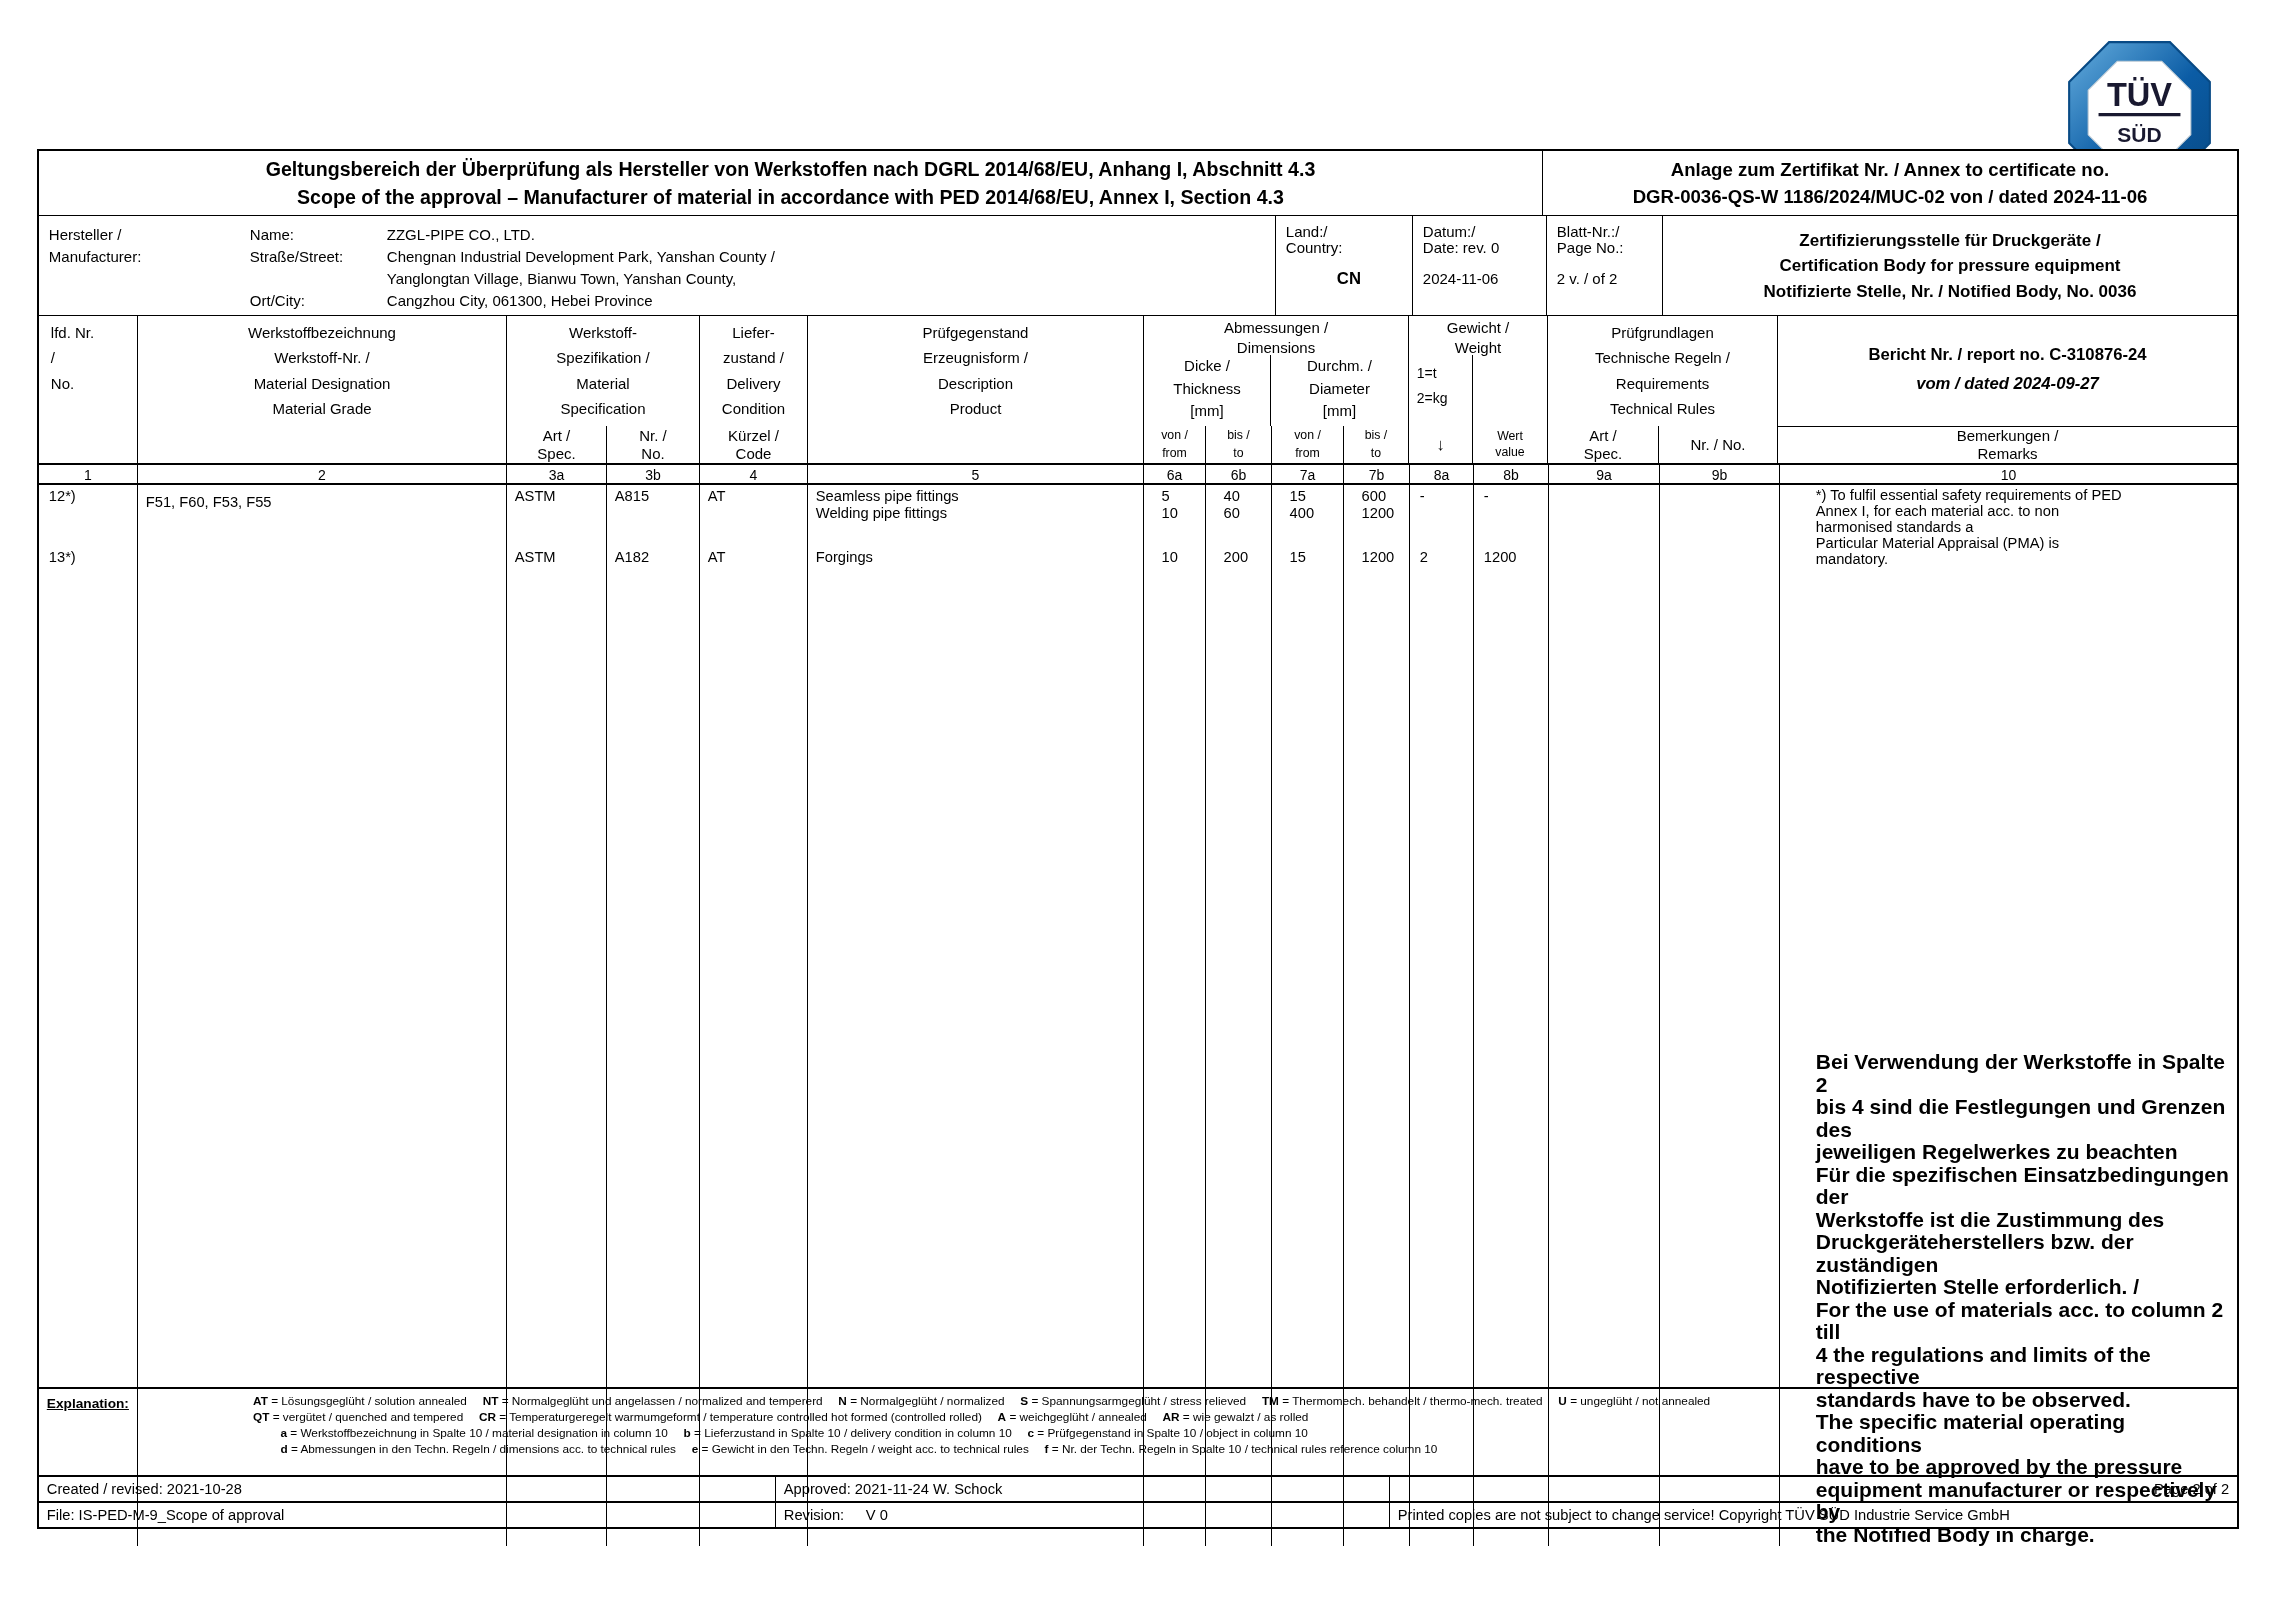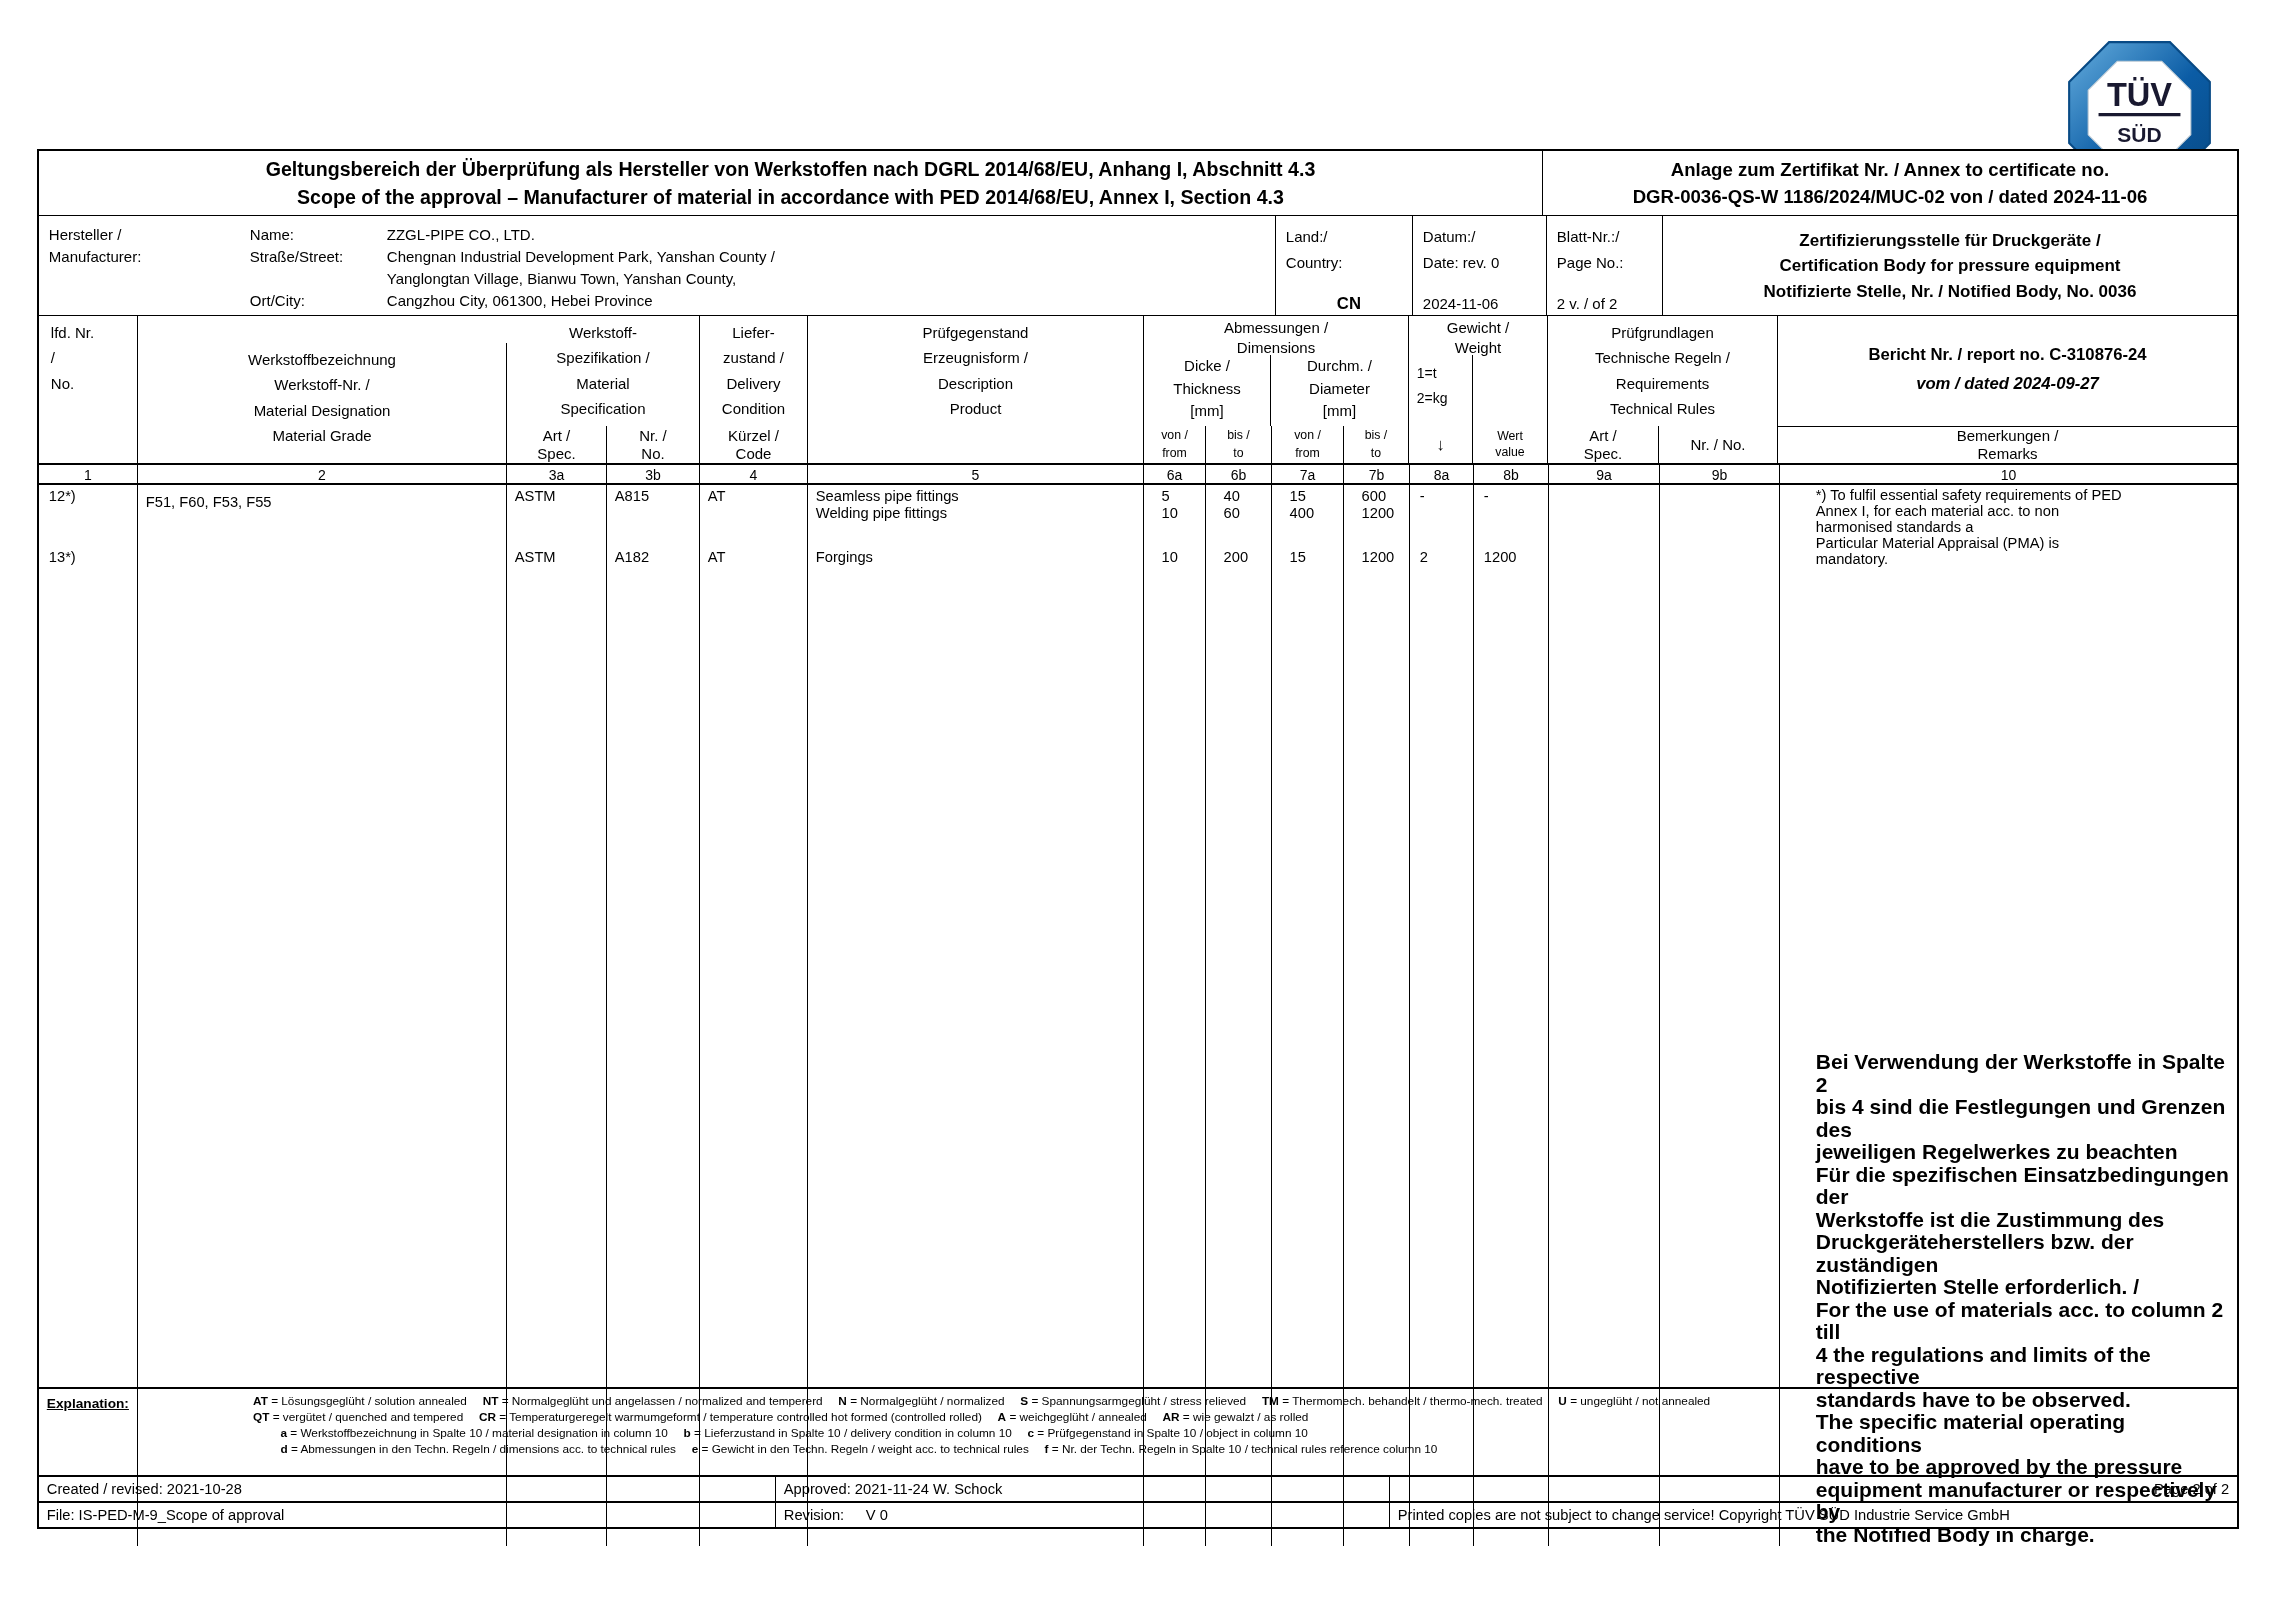--- a/index.html
+++ b/index.html
@@ -18,34 +18,34 @@
   .title-row { display:flex; border-bottom:1px solid #000; height:65px; }
   .title-left { flex:1; border-right:1px solid #000; display:flex; flex-direction:column; justify-content:center; text-align:center; font-weight:bold; font-size:19.6px; line-height:28px; padding:0 5.9px; }
   .title-right { width:694px; display:flex; flex-direction:column; justify-content:center; text-align:center; font-weight:bold; font-size:18.6px; line-height:27.4px; padding:0 3.9px; }
 
   
   .mfr-row { display:flex; border-bottom:1px solid #000; height:100px; font-size:15px; }
   .mfr-main { width:1237px; border-right:1px solid #000; display:flex; padding:7.8px 0 0 9.8px; }
   .mfr-labels { width:201px; line-height:22px; }
   .mfr-fields { width:137px; line-height:22px; white-space:pre-line; }
   .mfr-values { flex:1; line-height:22px; white-space:pre-line; }
-  .mfr-cell { border-right:1px solid #000; padding:7.8px 0 0 9.8px; line-height:26px; }
+  .mfr-cell { border-right:1px solid #000; padding:7.8px 0 0 9.8px; line-height:16px; }
   .mfr-land { width:137px; }
   .mfr-datum { width:134px; }
   .mfr-blatt { width:116px; }
   .mfr-cert { flex:1; border-right:none; display:flex; flex-direction:column; justify-content:flex-start; padding-top:11.8px; text-align:center; font-weight:bold; font-size:17px; line-height:25.5px; }
   .mfr-cn { font-weight:bold; font-size:16.7px; text-align:center; margin-top:15.7px; }
   .mfr-date-val { margin-top:15.7px; }
   .mfr-page-val { margin-top:15.7px; }
 
   
   .thead { display:flex; height:147px; font-size:15px; }
   .th { border-right:1px solid #000; }
   .lines4 { text-align:center; line-height:25.5px; padding-top:3.9px; white-space:pre-line; }
-  .w1 { width:99px; } .w2 { width:369px;margin-top:27px; } .w3 { width:193px; } .w4 { width:108px; }
+  .w1 { width:99px; } .w2 { width:369px; } .w3 { width:193px; } .w4 { width:108px; }
   .w5 { width:336px; } .w67 { width:265px; } .w8 { width:139px; } .w9 { width:230px; }
   .w10 { flex:1; border-right:none; }
   .c1-lines { padding:3.9px 0 0 11.8px; line-height:25.5px; white-space:pre-line; }
   .group { display:flex; flex-direction:column; }
   .g-top { height:110px; }
   .g-sub { height:37px; display:flex; }
   .sc { display:flex; flex-direction:column; justify-content:center; text-align:center; line-height:17.6px; white-space:pre-line; }
   .bdr { border-right:1px solid #000; }
   .w3a { width:100px; } .w3b { flex:1; }
   .g-top2 { height:39px; text-align:center; line-height:19.6px; padding-top:2px; white-space:pre-line; }

